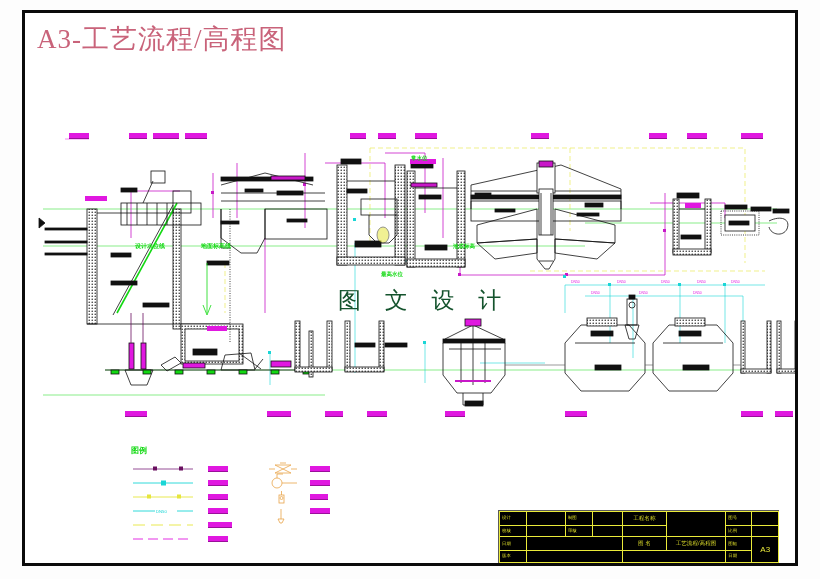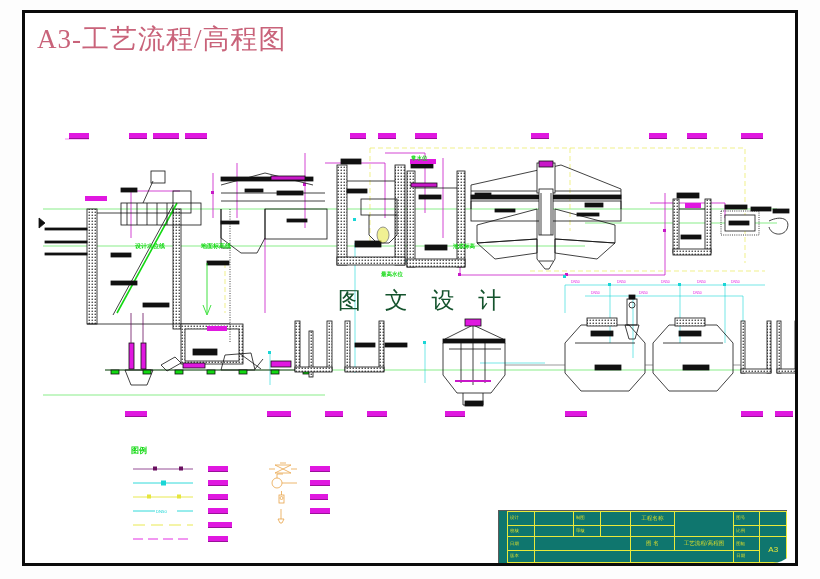--- a/index.html
+++ b/index.html
@@ -1,32 +1,32 @@
 <!DOCTYPE html>
 <html><head>
 <meta charset="utf-8">
 <style>
   html,body{margin:0;padding:0;background:#ffffff;}
   body{width:820px;height:579px;overflow:hidden;font-family:"Liberation Sans","DejaVu Sans",sans-serif;}
   #sheet{position:relative;width:820px;height:579px;background:#fdfdfd;}
   
   #frame{position:absolute;left:22px;top:10px;width:776px;height:556px;
          border:3px solid #0b0b0b;background:#ffffff;box-sizing:border-box;}
-  #inner{position:absolute;inset:0;overflow:hidden;border-radius:22px;}
+  #inner{position:absolute;inset:0;overflow:hidden;}
   #title{position:absolute;left:12px;top:8px;font-family:"Liberation Serif","DejaVu Serif",serif;
          font-size:27px;color:#c9637a;letter-spacing:1px;white-space:nowrap;}
   #watermark{position:absolute;left:313px;top:272px;font-family:"Liberation Serif","DejaVu Serif",serif;
              font-size:23px;color:#14532d;letter-spacing:9px;white-space:nowrap;z-index:40;}
   svg{position:absolute;left:0;top:0;}
   .mgtxt{fill:#e018e0;font-size:3.4px;font-family:"Liberation Sans",sans-serif;}
   .lbl{position:absolute;background:#e018e0;border-bottom:1px solid #9a0f9a;height:5px;}
   .lbl.nb{border-bottom:none;}
   .lgtitle{position:absolute;color:#12d912;font-size:8px;font-weight:bold;font-family:"Liberation Sans",sans-serif;}
-  #tblock{position:absolute;right:8px;bottom:0;width:280px;height:52px;
-          border-top:1px solid #5a5a5a;border-left:1px solid #5a5a5a;background:#0f766e;padding-left:8px;}
+  #tblock{position:absolute;right:16px;bottom:0;width:280px;height:52px;
+          border-top:1px solid #5a5a5a;border-left:1px solid #5a5a5a;background:#000000;}
   #tblock table{border-collapse:collapse;width:100%;height:100%;}
   #tblock td{border:1px solid #eaea3a;font-size:4.4px;color:#dede2a;
              font-family:"Liberation Sans",sans-serif;padding:0 2px;white-space:nowrap;
              line-height:1.05;overflow:hidden;}
   #tblock td.big{font-size:5.6px;text-align:center;}
   #tblock td.a3{font-size:8px;text-align:center;color:#e8e83a;}
 </style>
 </head>
 <body>
 

